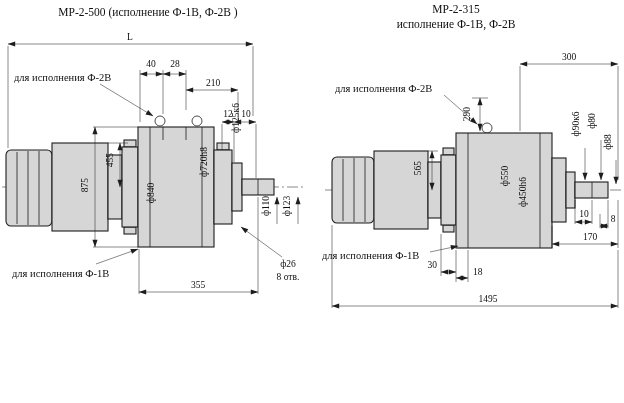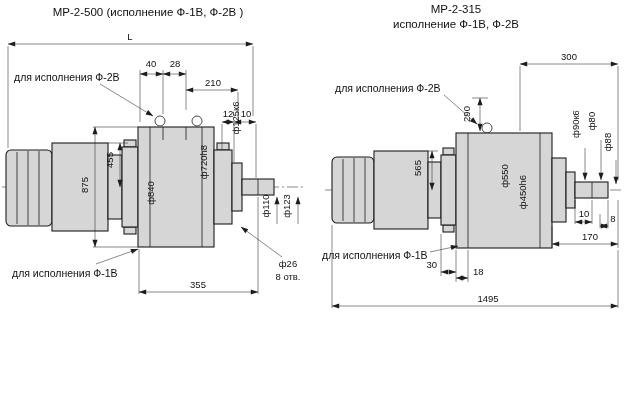--- a/index.html
+++ b/index.html
@@ -1,17 +1,17 @@
 <!DOCTYPE html>
 <html><head>
 <meta charset="utf-8">
 <style>
   html,body{margin:0;padding:0;background:#ffffff;}
   .stage{position:relative;width:624px;height:388px;background:#ffffff;overflow:hidden;
-         font-family:Liberation Sans, sans-serif;}
+         font-family:Liberation Serif, serif;}
   svg{display:block;}
   .body{fill:#d6d6d6;stroke:#1d1d1d;stroke-width:1.1;}
   .inner{fill:none;stroke:#1d1d1d;stroke-width:0.8;}
   g.dims line{stroke:#2b2b2b;stroke-width:0.55;fill:none;}
   .center{stroke:#3a3a3a;stroke-width:0.6;stroke-dasharray:11 3 2 3;fill:none;}
   text{fill:#101010;}
   .dimt{font-size:9.5px;}
   .note{font-size:10.5px;}
   .title{font-size:11.5px;}
 </style>

